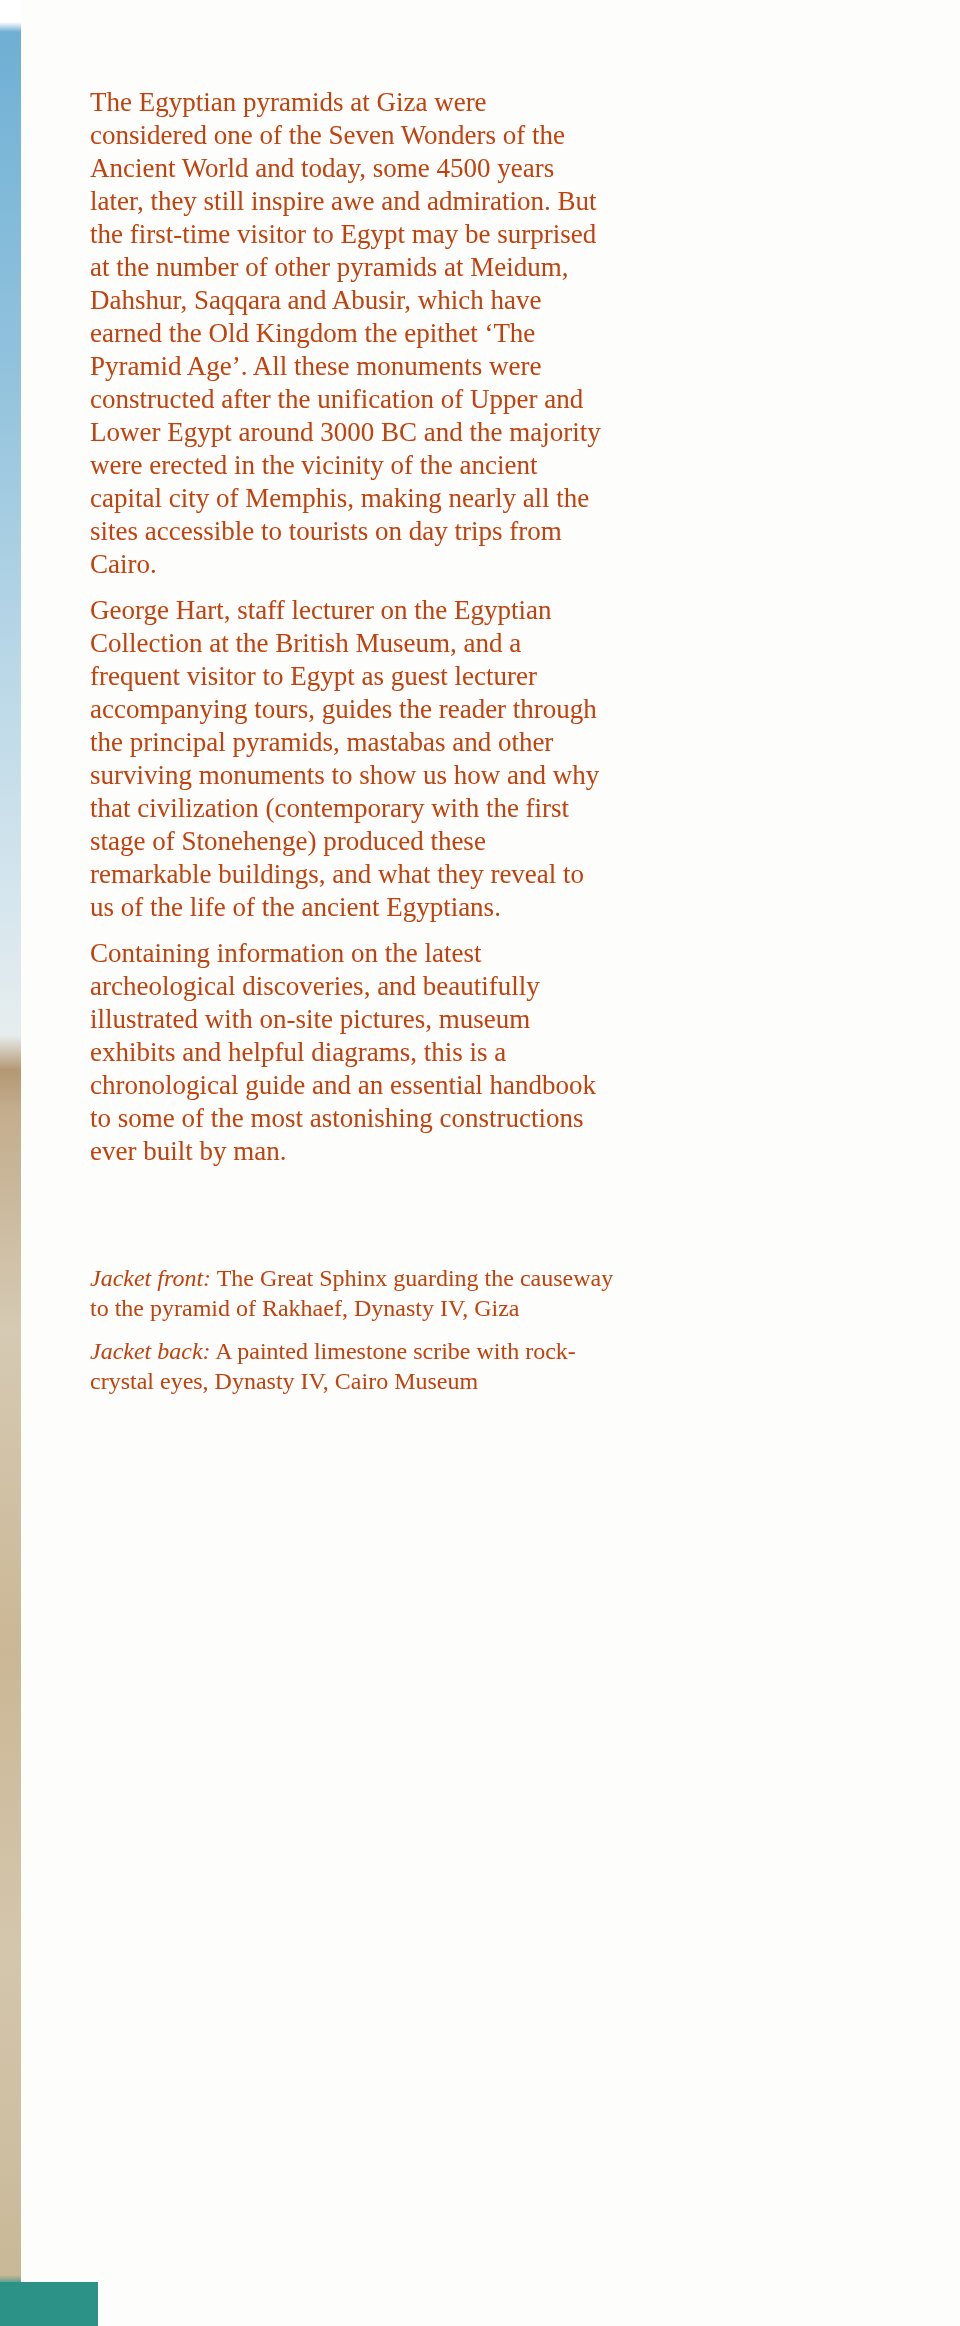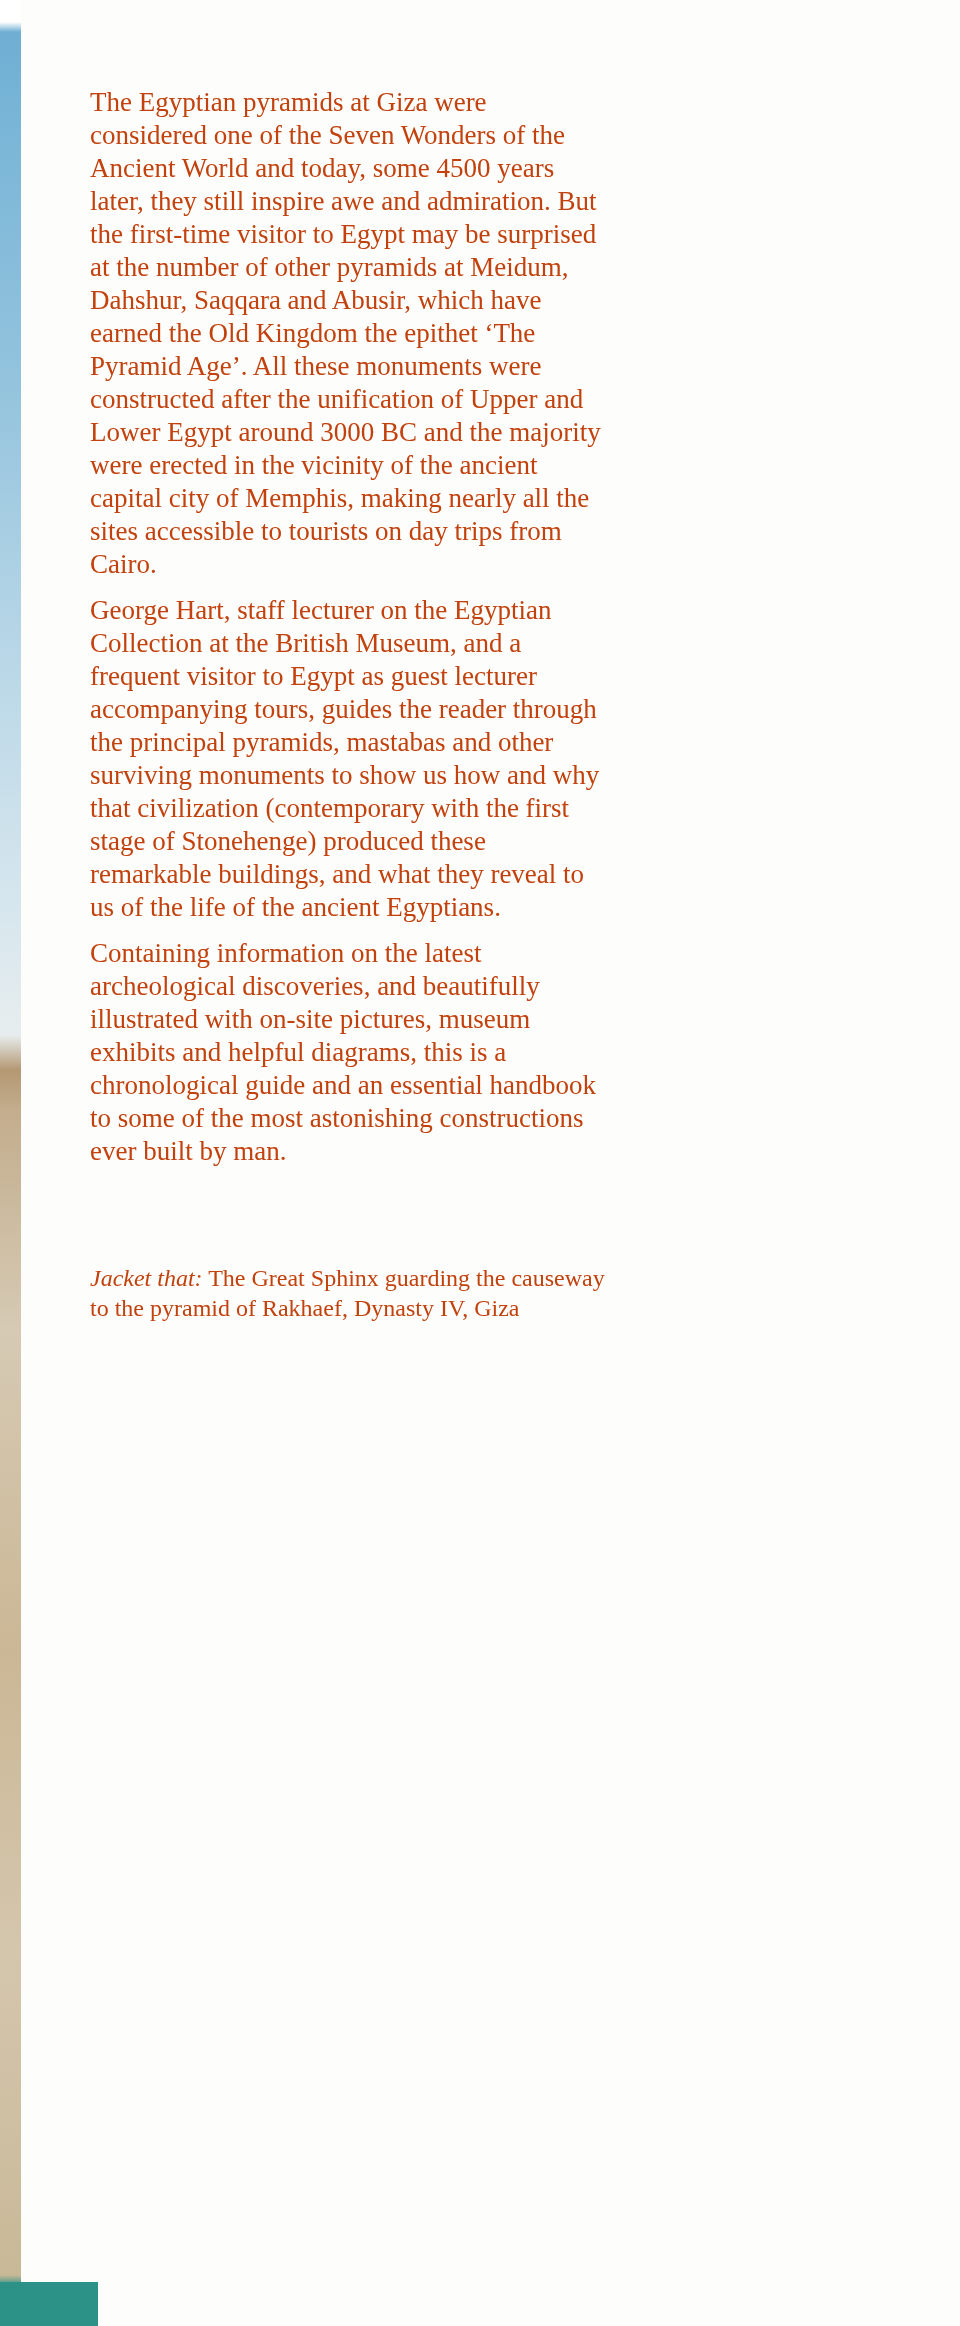--- a/index.html
+++ b/index.html
@@ -94,20 +94,21 @@
   <div class="text-col">
 
     <p class="blurb">The Egyptian pyramids at Giza were considered one of the Seven Wonders of the Ancient World and today, some 4500 years later, they still inspire awe and admiration. But the first-time visitor to Egypt may be surprised at the number of other pyramids at Meidum, Dahshur, Saqqara and Abusir, which have earned the Old Kingdom the epithet ‘The Pyramid Age’. All these monuments were constructed after the unification of Upper and Lower Egypt around 3000 BC and the majority were erected in the vicinity of the ancient capital city of Memphis, making nearly all the sites accessible to tourists on day trips from Cairo.</p>
 
     <p class="blurb">George Hart, staff lecturer on the Egyptian Collection at the British Museum, and a frequent visitor to Egypt as guest lecturer accompanying tours, guides the reader through the principal pyramids, mastabas and other surviving monuments to show us how and why that civilization (contemporary with the first stage of Stonehenge) produced these remarkable buildings, and what they reveal to us of the life of the ancient Egyptians.</p>
 
     <p class="blurb">Containing information on the latest archeological discoveries, and beautifully illustrated with on-site pictures, museum exhibits and helpful diagrams, this is a chronological guide and an essential handbook to some of the most astonishing constructions ever built by man.</p>
 
     <div class="captions">
 
-      <p class="caption"><i>Jacket that:</i><span> The Great Sphinx guarding the causeway to the pyramid of Rakhaef, Dynasty IV, Giza</span></p>
+      <p class="caption"><i>Jacket front:</i><span> The Great Sphinx guarding the causeway to the pyramid of Rakhaef, Dynasty IV, Giza</span></p>
 
+      <p class="caption"><i>Jacket back:</i><span> A painted limestone scribe with rock-crystal eyes, Dynasty IV, Cairo Museum</span></p>
 
     </div>
 
   </div>
 
 </div>
 
 </body></html>

